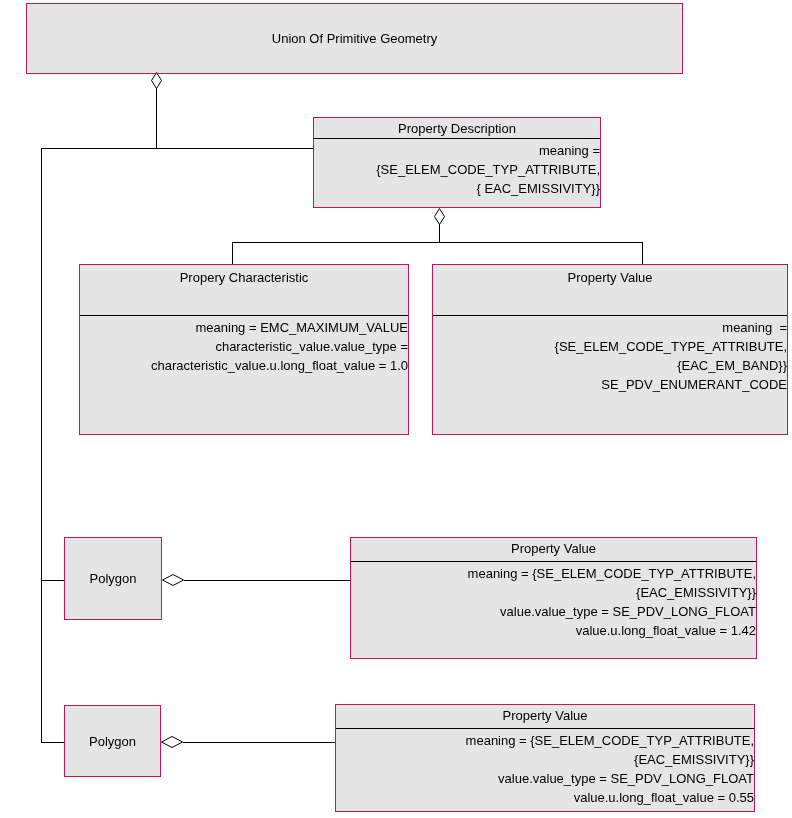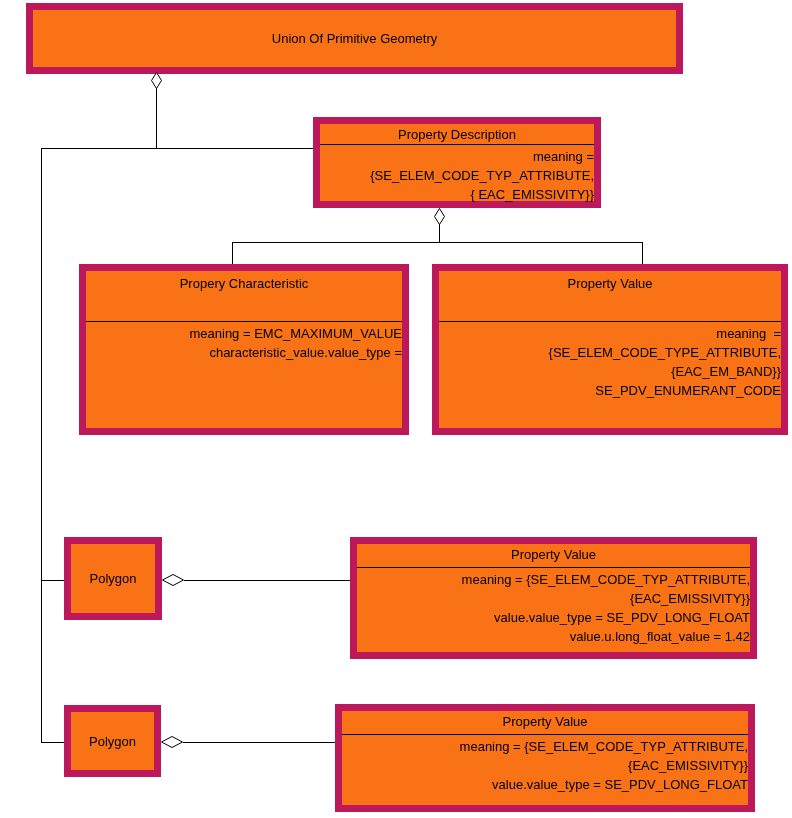--- a/index.html
+++ b/index.html
@@ -6,22 +6,22 @@
   body {
     width: 792px; height: 818px;
     background: #ffffff;
     font-family: "Liberation Sans", "DejaVu Sans", sans-serif;
     color: #000000;
   }
   #canvas { position: relative; width: 792px; height: 818px; background: #ffffff; overflow: hidden; }
 
   .box {
     position: absolute;
-    border: 7px solid #be185d;
-    background: #f97316;
+    border: 1px solid #be185d;
+    background: #e5e5e5;
     box-sizing: border-box;
     font-size: 13px;
   }
   .box-title {
     box-sizing: border-box;
     text-align: center;
     white-space: pre;
     overflow: hidden;
   }
   .box-title.divided { border-bottom: 1px solid #000000; }
@@ -52,20 +52,21 @@
       <div>{SE_ELEM_CODE_TYP_ATTRIBUTE,</div>
       <div>{ EAC_EMISSIVITY}}</div>
     </div>
   </div>
 
   <div class="box" style="left:79px; top:264px; width:330px; height:171px;">
     <div class="box-title divided tall" style="height:51px;">Propery Characteristic</div>
     <div class="box-body">
       <div>meaning = EMC_MAXIMUM_VALUE</div>
       <div>characteristic_value.value_type =</div>
+      <div>characteristic_value.u.long_float_value = 1.0</div>
     </div>
   </div>
 
   <div class="box" style="left:432px; top:264px; width:356px; height:171px;">
     <div class="box-title divided tall" style="height:51px;">Property Value</div>
     <div class="box-body">
       <div>meaning  =</div>
       <div>{SE_ELEM_CODE_TYPE_ATTRIBUTE,</div>
       <div>{EAC_EM_BAND}}</div>
       <div>SE_PDV_ENUMERANT_CODE</div>
@@ -89,20 +90,21 @@
   <div class="box" style="left:64px; top:705px; width:97px; height:72px;">
     <div class="center-label">Polygon</div>
   </div>
 
   <div class="box" style="left:335px; top:704px; width:420px; height:108px;">
     <div class="box-title divided thin" style="height:24px;">Property Value</div>
     <div class="box-body">
       <div>meaning = {SE_ELEM_CODE_TYP_ATTRIBUTE,</div>
       <div>{EAC_EMISSIVITY}}</div>
       <div>value.value_type = SE_PDV_LONG_FLOAT</div>
+      <div>value.u.long_float_value = 0.55</div>
     </div>
   </div>
 
   <div class="line" style="left:156px; top:88px;  width:1px;   height:60px;"></div>
   <div class="line" style="left:41px;  top:148px; width:272px; height:1px;"></div>
   <div class="line" style="left:41px;  top:148px; width:1px;   height:595px;"></div>
   <div class="line" style="left:439px; top:224px; width:1px;   height:18px;"></div>
   <div class="line" style="left:232px; top:242px; width:411px; height:1px;"></div>
   <div class="line" style="left:232px; top:242px; width:1px;   height:22px;"></div>
   <div class="line" style="left:642px; top:242px; width:1px;   height:22px;"></div>

